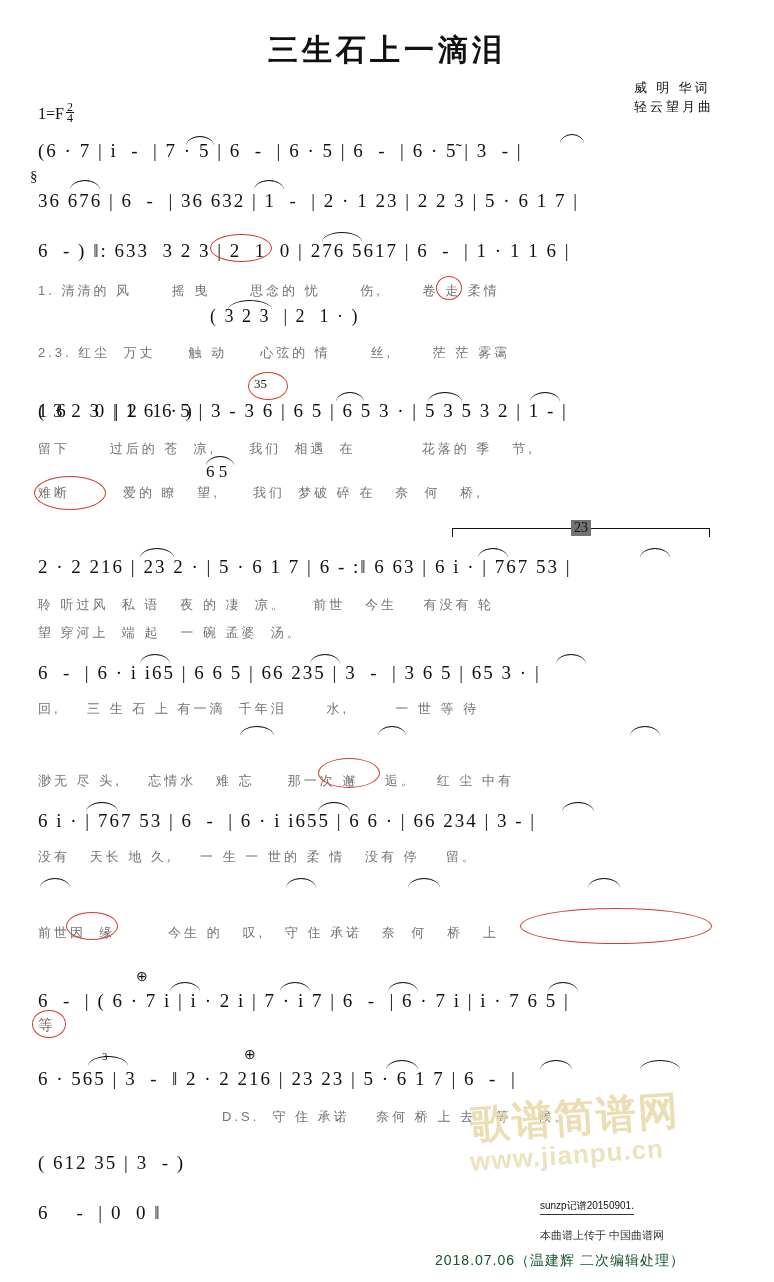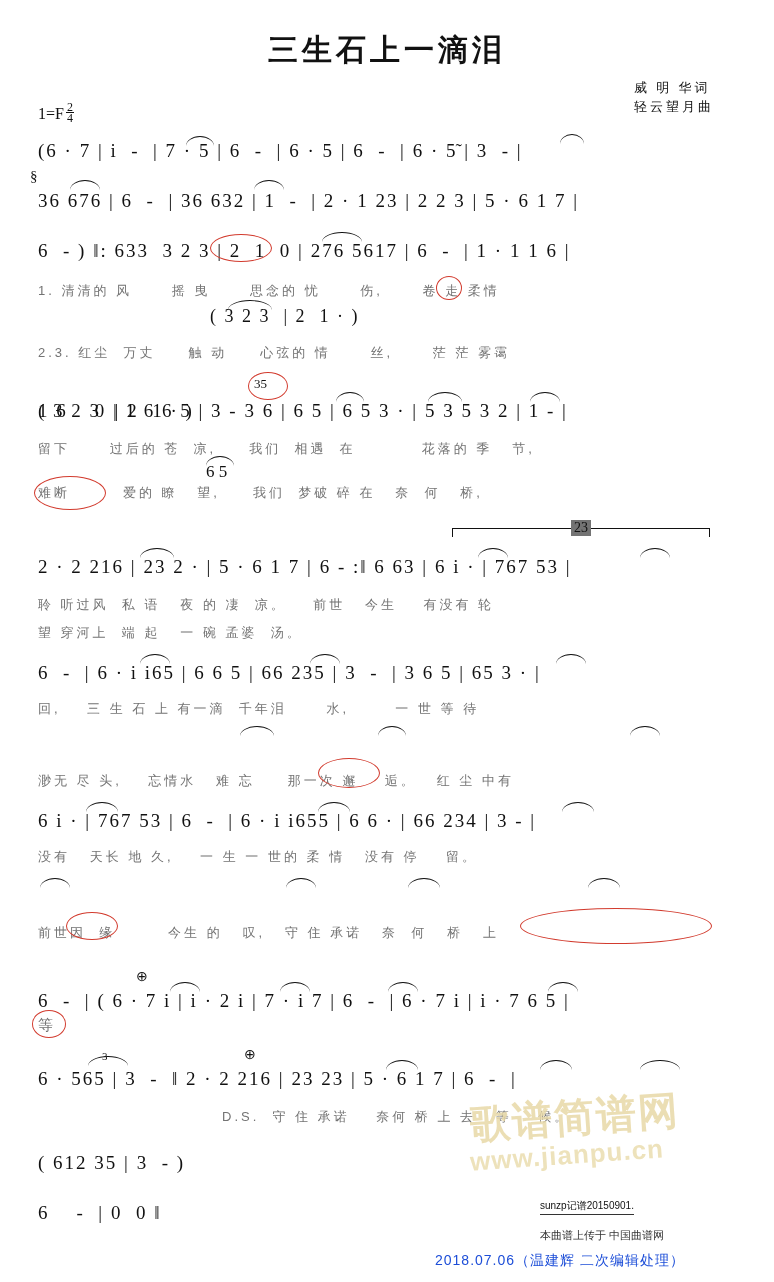--- a/index.html
+++ b/index.html
@@ -131,21 +131,21 @@
   .footer2{
     position:absolute;left:540px;top:1228px;
     font-size:11px;
     font-family:"Liberation Sans", sans-serif;
     color:#333;
   }
   .footer3{
     position:absolute;left:435px;top:1252px;
     font-size:14px;
     font-family:"Liberation Sans", sans-serif;
-    color:#1d4ed8;
+    color:#14532d;
     letter-spacing:1px;
   }
 
   
   .segno{
     position:absolute;left:30px;top:168px;font-size:15px;
   }
   .fermata{position:absolute;font-size:14px;}
 </style>
 </head>

